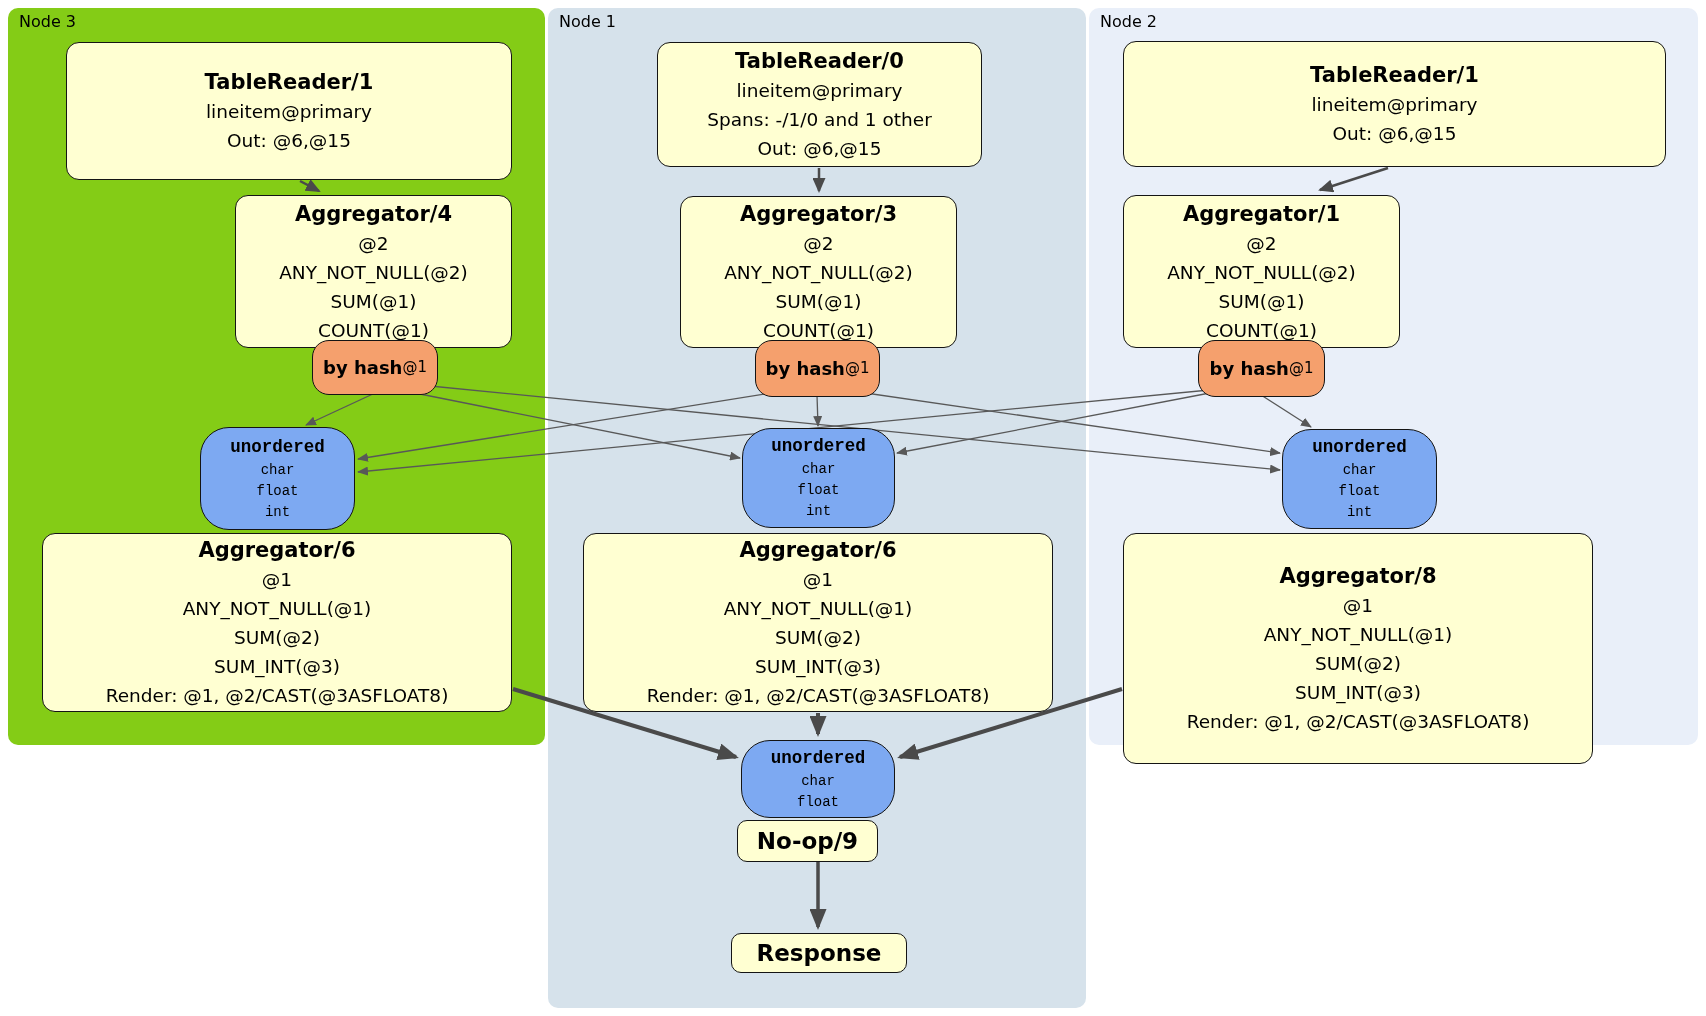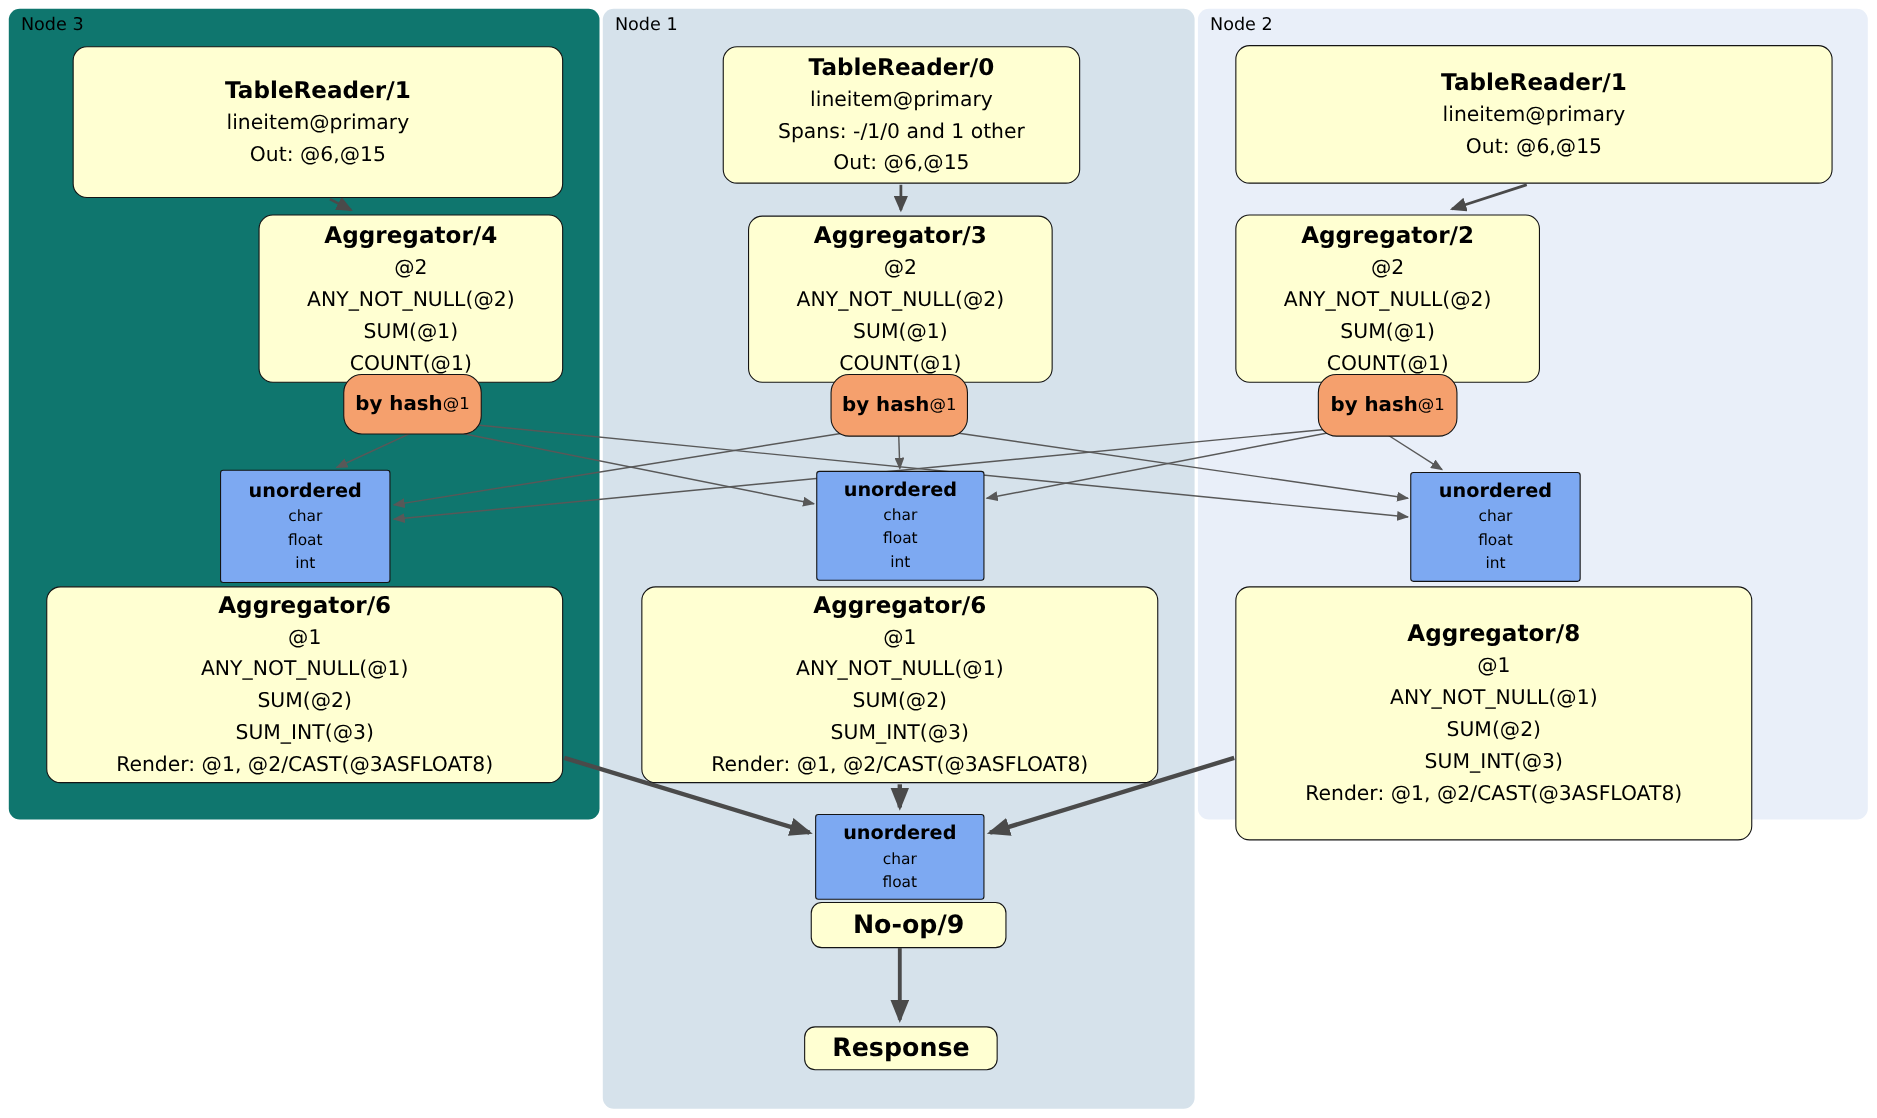--- a/index.html
+++ b/index.html
@@ -11,23 +11,24 @@
   .region-label{position:absolute;left:11px;top:4px;font-size:16px;color:#000;white-space:nowrap;}
   .edges{position:absolute;left:0;top:0;width:1706px;height:1016px;}
   .pbox{
     position:absolute;background:#ffffd2;border:1.6px solid #141414;border-radius:13px;
     display:flex;flex-direction:column;justify-content:center;align-items:center;text-align:center;
     box-sizing:border-box;
   }
   .btitle{font-weight:700;font-size:21px;line-height:30px;white-space:nowrap;}
   .bline{font-size:18.5px;line-height:29px;white-space:nowrap;}
   .sync{
-    position:absolute;background:#7da9f2;border:1.6px solid #141414;border-radius:3px;
+    position:absolute;background:#7da9f2;border:1.6px solid #141414;border-radius:29px;
     display:flex;flex-direction:column;justify-content:center;align-items:center;text-align:center;
     box-sizing:border-box;
+    font-family:Liberation Mono, monospace;
   }
   .stitle{font-weight:700;font-size:17.5px;line-height:25px;white-space:nowrap;}
   .sitem{font-size:14px;line-height:21px;white-space:nowrap;}
   .router{
     position:absolute;background:#f5a06d;border:1.6px solid #141414;border-radius:17px;
     display:flex;flex-direction:row;justify-content:center;align-items:center;text-align:center;
     box-sizing:border-box;
   }
   .rtitle{font-weight:700;font-size:18px;line-height:23px;white-space:nowrap;}
   .rkey{font-size:15px;line-height:19px;white-space:nowrap;}
@@ -35,21 +36,21 @@
     position:absolute;background:#ffffd2;border:1.8px solid #141414;border-radius:10px;
     display:flex;justify-content:center;align-items:center;text-align:center;
     font-weight:700;font-size:23px;box-sizing:border-box;white-space:nowrap;
   }
 </style>
 </head>
 <body>
 
 <div class="canvas">
 
-  <div class="region" style="left:8px;top:8px;width:537px;height:737px;background:#0f766e;">
+  <div class="region" style="left:8px;top:8px;width:537px;height:737px;background:#84cc16;">
     <div class="region-label">Node 3</div>
   </div>
   <div class="region" style="left:548px;top:8px;width:538px;height:1000px;background:#d6e2eb;">
     <div class="region-label">Node 1</div>
   </div>
   <div class="region" style="left:1089px;top:8px;width:609px;height:737px;background:#e9eff9;">
     <div class="region-label">Node 2</div>
   </div>
 
   <svg class="edges" viewBox="0 0 1706 1016">
@@ -113,21 +114,21 @@
     <div class="bline">COUNT(@1)</div>
   </div>
   <div class="pbox" style="left:680px;top:196px;width:277px;height:152px;">
     <div class="btitle">Aggregator/3</div>
     <div class="bline">@2</div>
     <div class="bline">ANY_NOT_NULL(@2)</div>
     <div class="bline">SUM(@1)</div>
     <div class="bline">COUNT(@1)</div>
   </div>
   <div class="pbox" style="left:1123px;top:195px;width:277px;height:153px;">
-    <div class="btitle">Aggregator/2</div>
+    <div class="btitle">Aggregator/1</div>
     <div class="bline">@2</div>
     <div class="bline">ANY_NOT_NULL(@2)</div>
     <div class="bline">SUM(@1)</div>
     <div class="bline">COUNT(@1)</div>
   </div>
 
   <div class="pbox" style="left:42px;top:533px;width:470px;height:179px;">
     <div class="btitle">Aggregator/6</div>
     <div class="bline">@1</div>
     <div class="bline">ANY_NOT_NULL(@1)</div>
@@ -182,16 +183,16 @@
   </div>
   <div class="router" style="left:755px;top:340px;width:125px;height:57px;">
     <div class="rtitle">by hash</div>
     <div class="rkey">@1</div>
   </div>
   <div class="router" style="left:1198px;top:340px;width:127px;height:57px;">
     <div class="rtitle">by hash</div>
     <div class="rkey">@1</div>
   </div>
 
-  <div class="nbox" style="left:737px;top:820px;width:178px;height:42px;">No-op/9</div>
+  <div class="nbox" style="left:737px;top:820px;width:141px;height:42px;">No-op/9</div>
   <div class="nbox" style="left:731px;top:933px;width:176px;height:40px;">Response</div>
 
 </div>
 
 </body></html>

